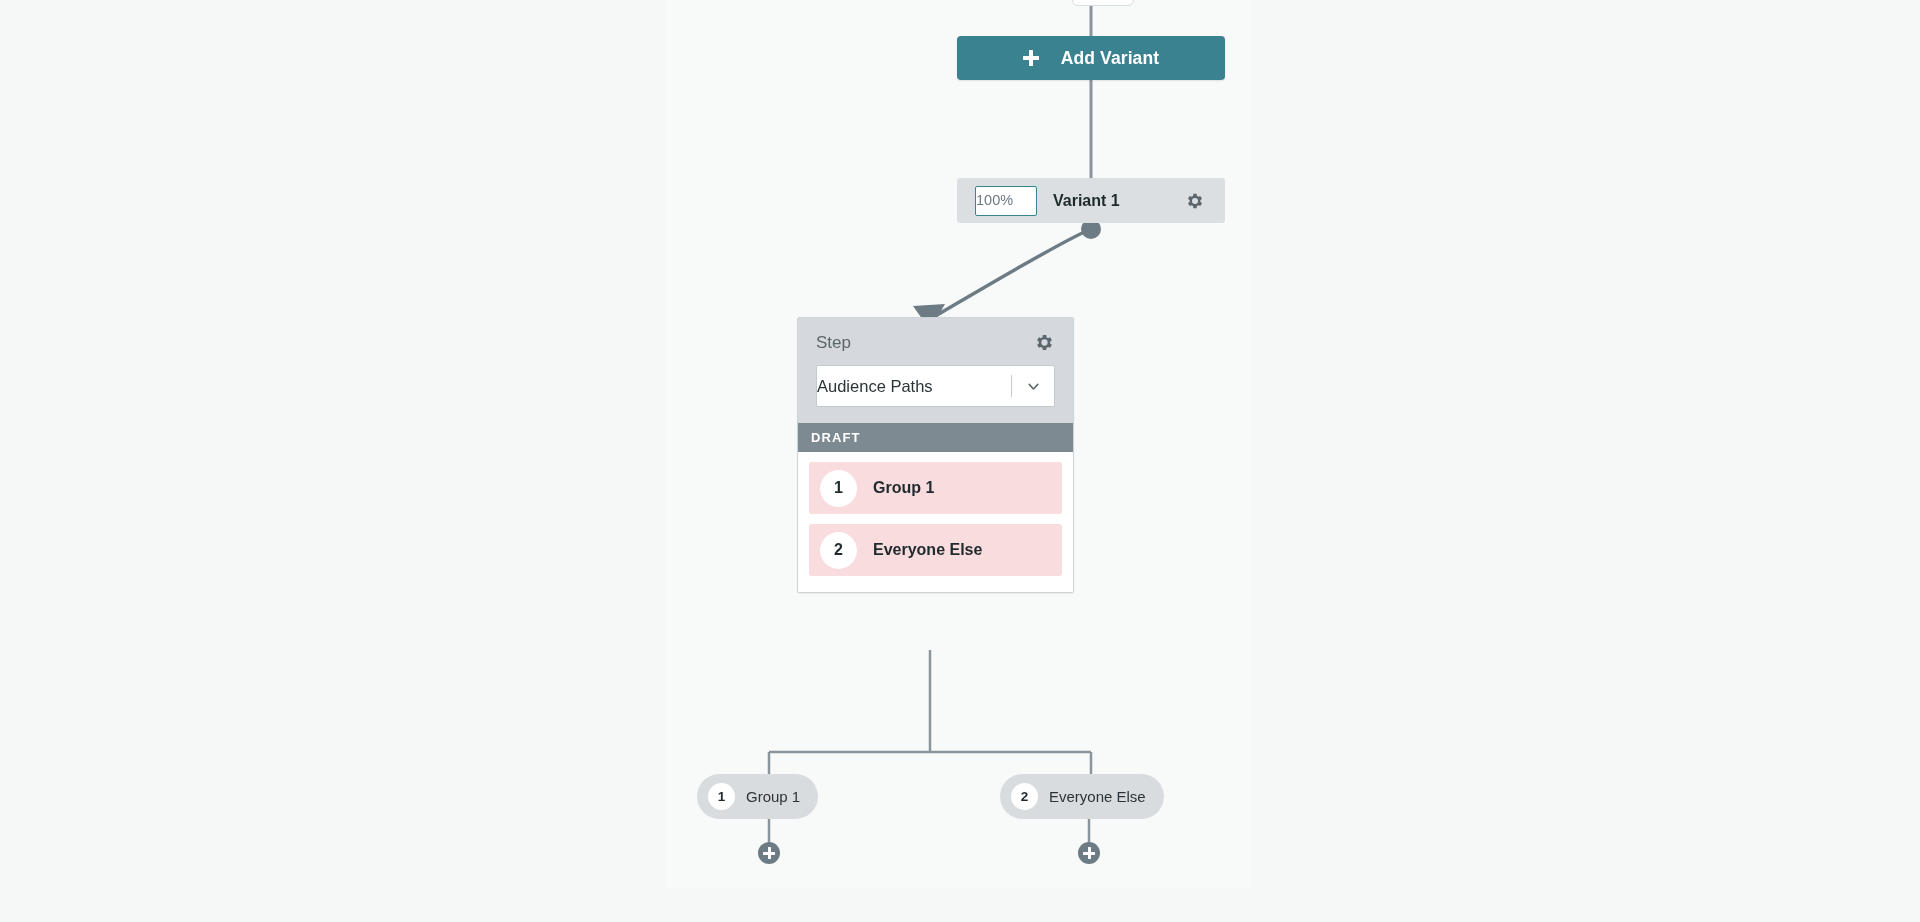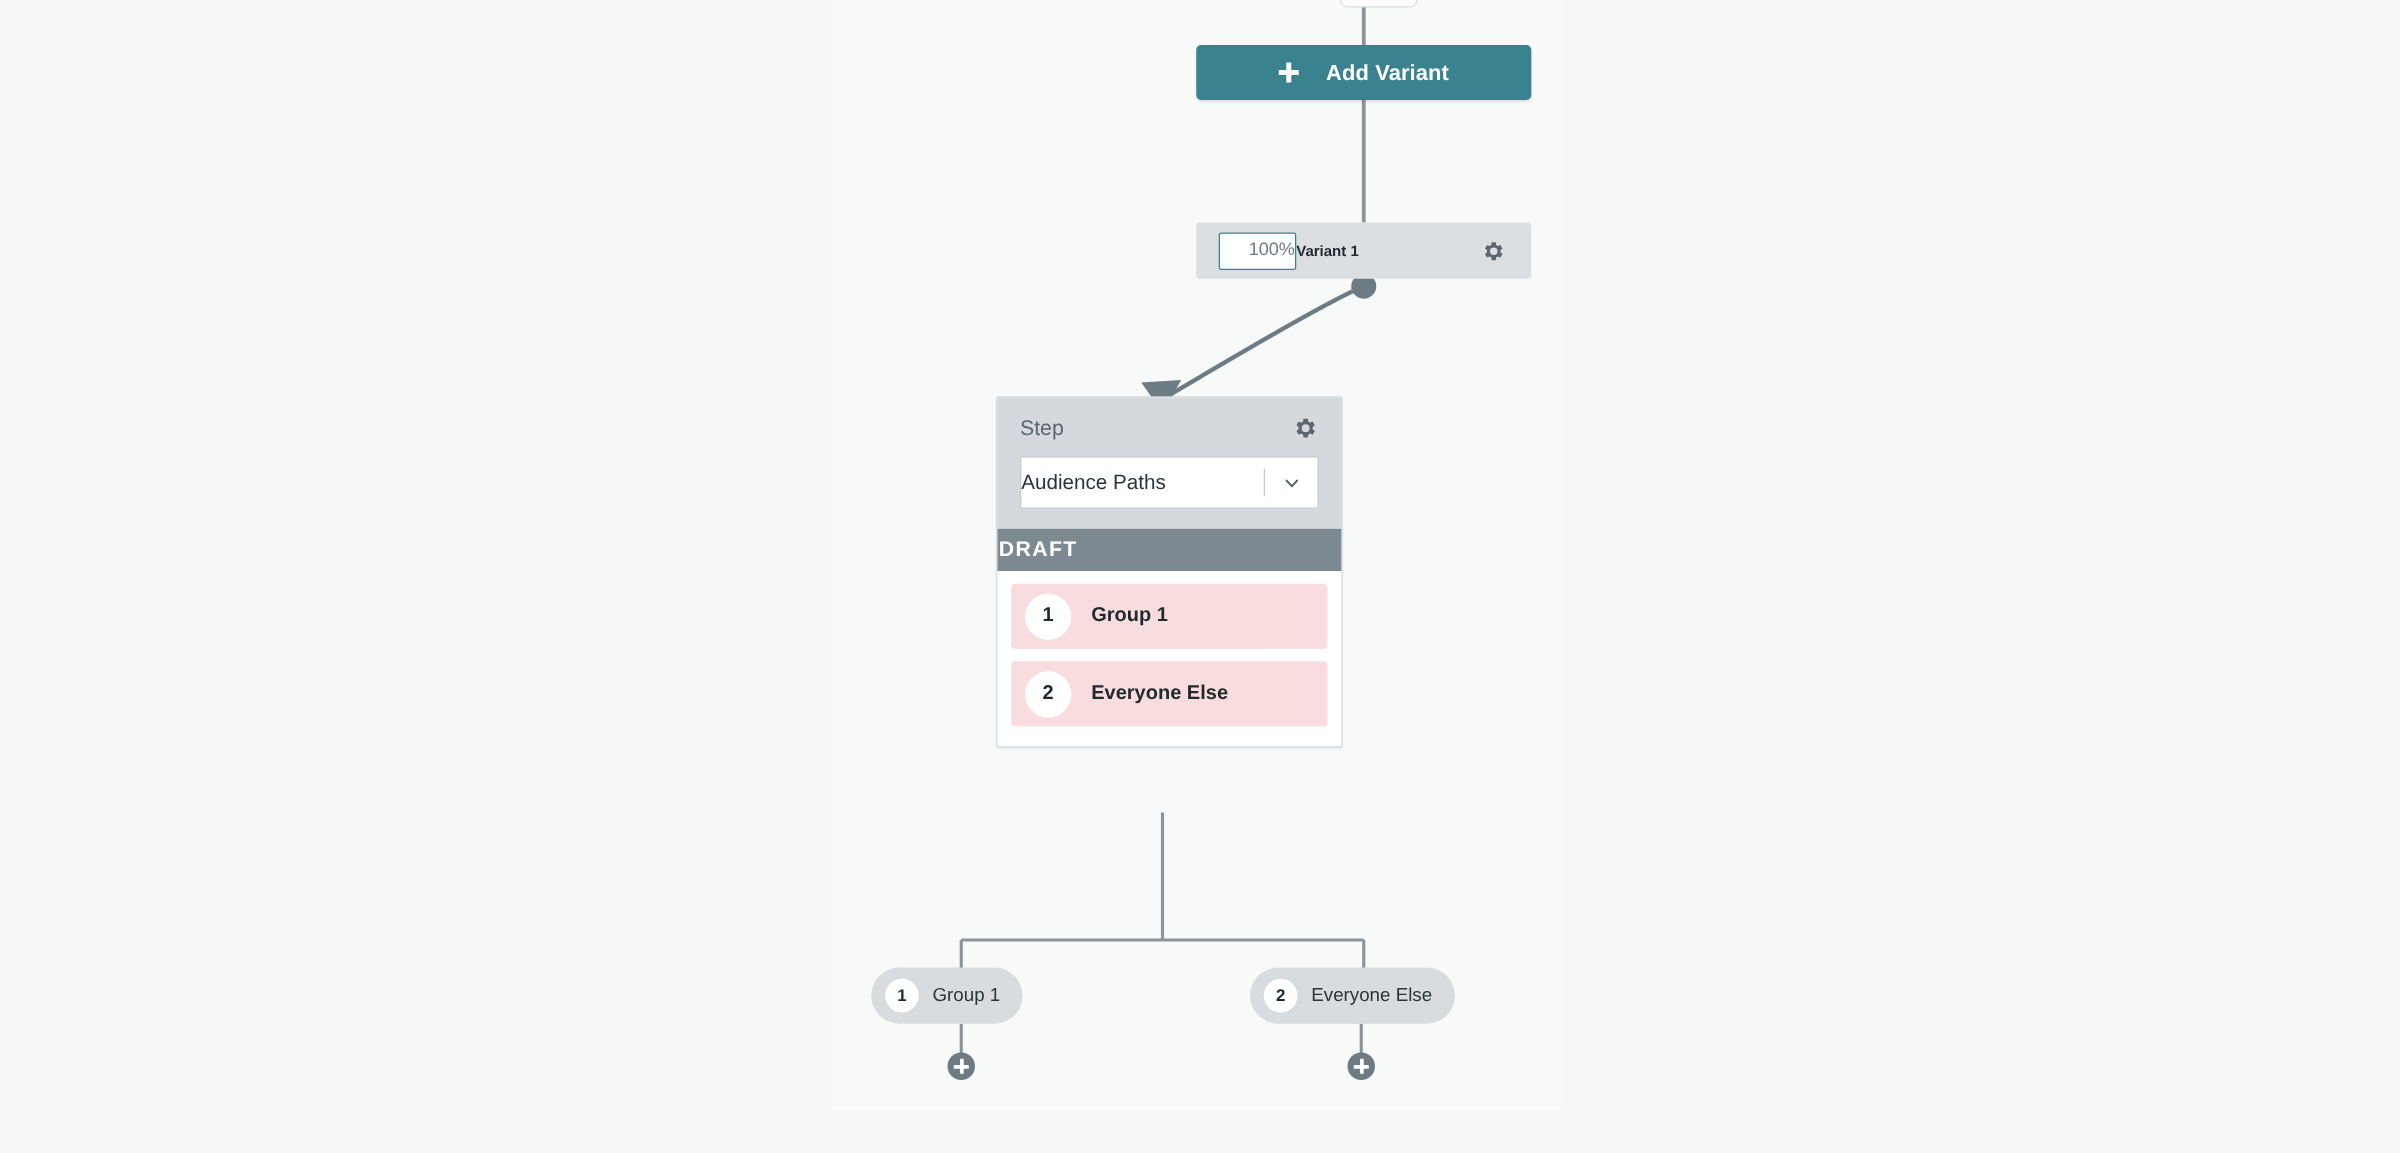--- a/index.html
+++ b/index.html
@@ -58,25 +58,26 @@
     background: #dcdfe2; border-radius: 3px;
     display: flex; align-items: center;
   }
   .pct-input {
     margin-left: 18px;
     width: 62px; height: 30px;
     background: #ffffff;
     border: 1.6px solid #3b8291; border-radius: 2px;
     color: #6e7a80; font-size: 14.5px;
     font-family: "Liberation Sans", sans-serif;
-    text-align: right; line-height: 26px;
+    text-align: left; line-height: 26px;
     cursor: text;
   }
   .variant-name {
-    font-size: 12px; font-weight: 700; color: #1f2a2e;
+    margin-left: 16px;
+    font-size: 16px; font-weight: 700; color: #1f2a2e;
     white-space: nowrap;
   }
   .variant-gear { margin-left: auto; margin-right: 20px; display: flex; cursor: pointer; }
 
   
   .gear { display: block; }
 
   
   .step-card {
     position: absolute; left: 797px; top: 317px;
@@ -107,22 +108,22 @@
     font-size: 16.5px; color: #2b3438;
     white-space: nowrap;
   }
   .step-select .divider { width: 1px; height: 22px; background: #c3cace; }
   .step-select .chev { width: 42px; display: flex; align-items: center; justify-content: center; }
 
   
   .draft-bar {
     background: #7e8a92;
     color: #ffffff;
-    font-size: 17px; font-weight: 700; letter-spacing: 1.1px;
-    padding: 7px 0 7px 1px;
+    font-size: 13px; font-weight: 700; letter-spacing: 1.1px;
+    padding: 7px 0 7px 13px;
   }
 
   
   .groups { padding: 10px 11px 16px 11px; background: #ffffff; }
   .group-row {
     height: 52px; background: #f9dcdd; border-radius: 3px;
     display: flex; align-items: center;
     margin-bottom: 10px; cursor: pointer;
   }
   .group-row:last-child { margin-bottom: 0; }

